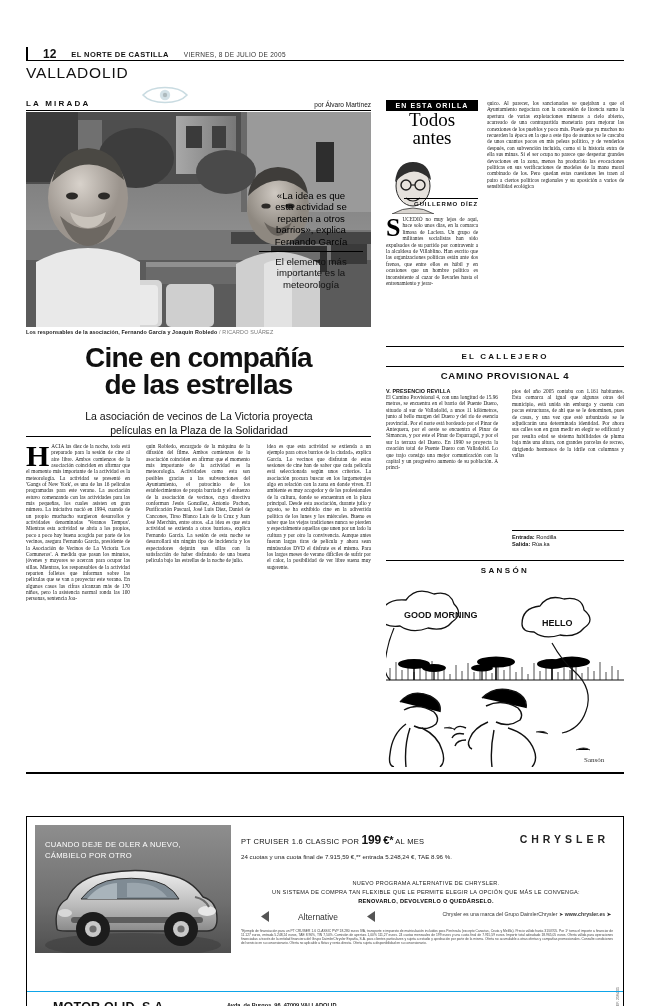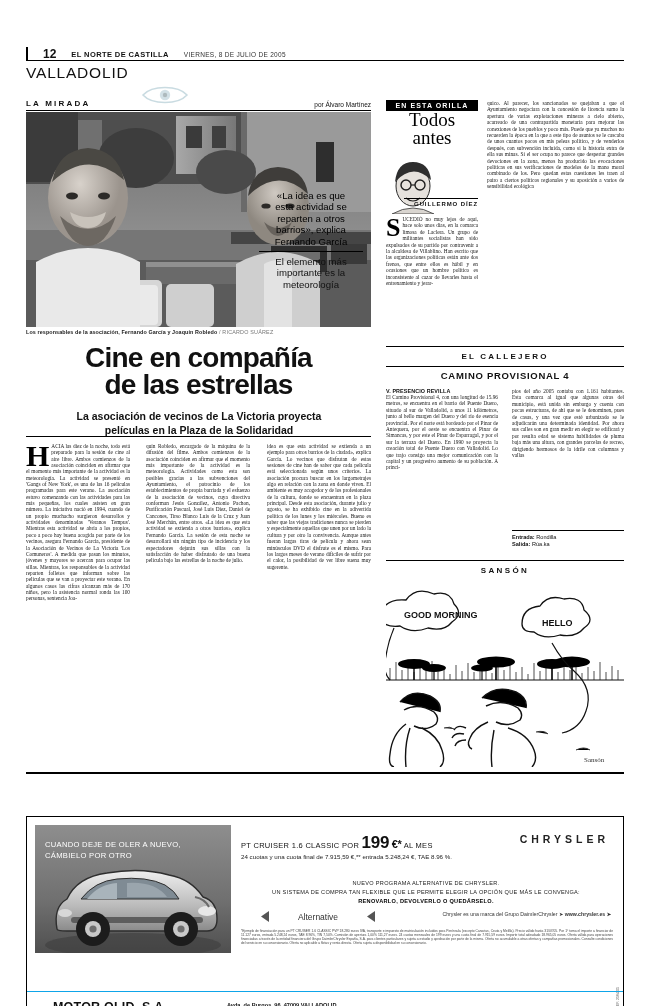--- a/index.html
+++ b/index.html
@@ -33,21 +33,21 @@
   
   .photo{position:absolute;left:26px;top:112px;width:345px;height:215px;overflow:hidden;background:#888;}
   .photo svg{display:block;}
   .caption{position:absolute;left:26px;top:329px;width:345px;font-family:"Liberation Sans",sans-serif;
       font-size:5.4px;font-weight:bold;letter-spacing:.1px;color:#222;}
   .caption .credit{font-weight:normal;color:#777;letter-spacing:.2px;}
 
   .headline{position:absolute;left:26px;top:344px;width:345px;text-align:center;
       font-family:"Liberation Sans",sans-serif;font-weight:bold;font-size:28px;line-height:27px;letter-spacing:-.8px;}
   .subhead{position:absolute;left:40px;top:409px;width:318px;text-align:center;
-      font-family:"Liberation Sans",sans-serif;font-size:10.5px;line-height:14px;color:#111;font-weight:bold;}
+      font-family:"Liberation Sans",sans-serif;font-size:10.5px;line-height:14px;color:#111;}
   .hl-rule{position:absolute;left:26px;top:436px;width:345px;height:1px;background:#000;}
 
   
   .cols{position:absolute;left:26px;top:443px;width:345px;height:322px;}
   .col{position:absolute;top:0;width:104px;height:322px;overflow:hidden;}
   .c1{left:0;} .c2{left:120px;} .c3{left:241px;}
   .bodytext{font-family:"Liberation Serif",serif;font-size:5.3px;line-height:6.35px;text-align:justify;color:#171717;
      -webkit-hyphens:auto;hyphens:auto;}
   .dropcap{float:left;font-family:"Liberation Serif",serif;font-weight:bold;font-size:30px;line-height:24px;
       margin:1px 2px 0 0;color:#000;}
@@ -89,21 +89,21 @@
       font-family:"Liberation Sans",sans-serif;font-weight:bold;font-size:8px;letter-spacing:2.4px;}
   .toon{position:absolute;left:386px;top:582px;width:238px;height:185px;overflow:hidden;background:#4d7c0f;text-align:right;}
 
   
   .adrule{position:absolute;left:26px;top:772px;width:598px;height:2px;background:#000;}
   .ad{position:absolute;left:26px;top:816px;width:598px;height:216px;border:1px solid #000;background:#fff;box-sizing:border-box;}
   .ad-photo{position:absolute;left:8px;top:8px;width:196px;height:128px;overflow:hidden;}
   .ad-slogan{position:absolute;left:18px;top:22px;width:160px;font-family:"Liberation Sans",sans-serif;
       font-size:7.6px;line-height:11px;color:#fff;letter-spacing:.3px;}
   .ad-price{position:absolute;left:214px;top:16px;width:250px;font-family:"Liberation Sans",sans-serif;font-size:7.5px;letter-spacing:.3px;}
-  .ad-price .big{font-size:17px;font-weight:bold;letter-spacing:-.2px;}
+  .ad-price .big{font-size:12px;font-weight:bold;letter-spacing:-.2px;}
   .ad-terms{position:absolute;left:214px;top:36px;width:270px;font-family:"Liberation Sans",sans-serif;font-size:6.2px;color:#222;}
   .ad-prog{position:absolute;left:214px;top:62px;width:370px;text-align:center;font-family:"Liberation Sans",sans-serif;
       font-size:5.6px;line-height:9px;letter-spacing:.3px;color:#222;}
   .ad-prog b{font-weight:bold;color:#000;}
   .chrysler{position:absolute;right:14px;top:16px;font-family:"Liberation Sans",sans-serif;font-weight:bold;
       font-size:10.5px;letter-spacing:4px;color:#222;}
   .alt-badge{position:absolute;left:232px;top:92px;width:118px;height:13px;}
   .ad-web{position:absolute;right:12px;top:94px;font-family:"Liberation Sans",sans-serif;font-size:5.2px;color:#333;}
   .ad-web b{font-weight:bold;}
   .ad-legal{position:absolute;left:214px;top:112px;width:372px;font-family:"Liberation Sans",sans-serif;

